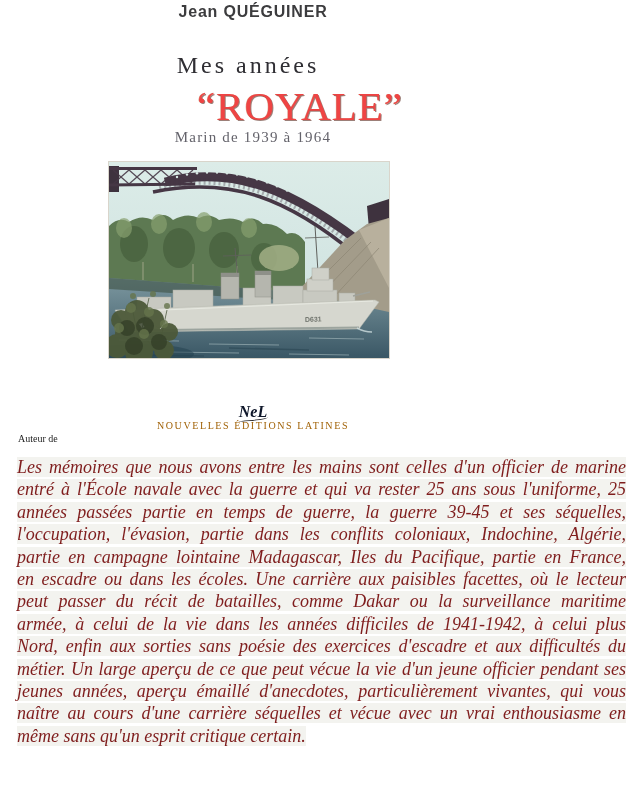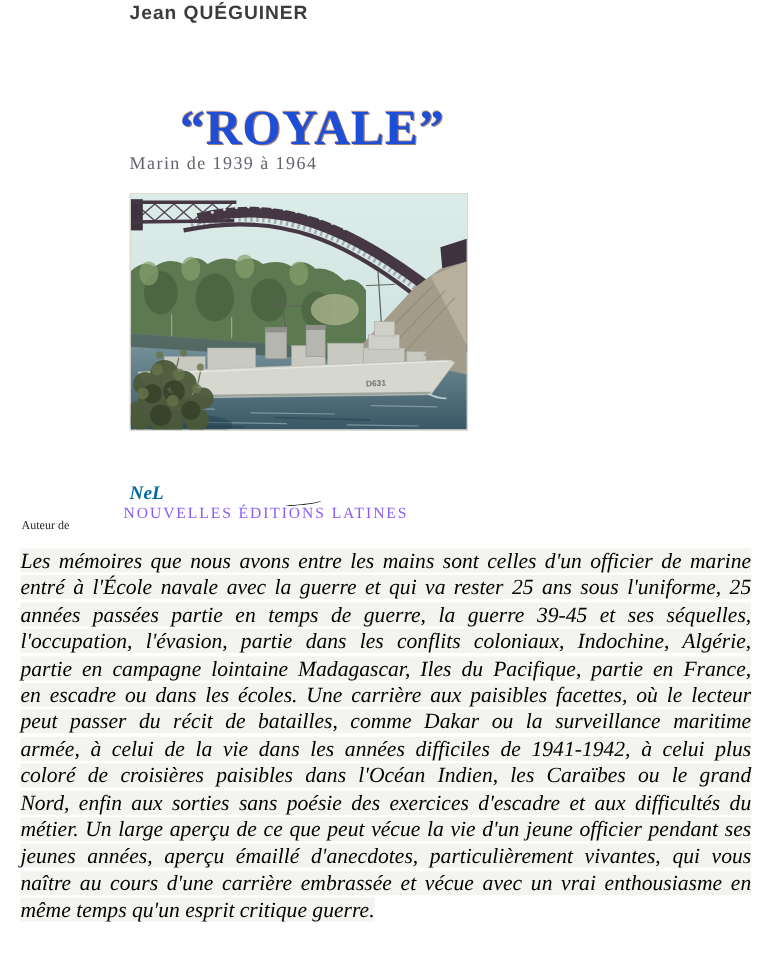--- a/index.html
+++ b/index.html
@@ -1,59 +1,60 @@
 <!DOCTYPE html>
 <html><head>
 <meta charset="utf-8">
 <style>
   html,body { margin:0; padding:0; background:#ffffff; }
   body { width:642px; height:803px; font-family:"Liberation Serif", serif; }
   .page { position:relative; width:642px; height:803px; background:#ffffff; overflow:hidden; }
   .abs { position:absolute; }
-  .ctr { }
+  .ctr { text-align:center; }
 
   .author-name { top:3px; left:108px; width:290px;
     font-family:"Liberation Sans", sans-serif; font-size:16px; font-weight:bold;
     color:#3c3c3e; letter-spacing:0.8px; }
   .author-rank { top:25px; left:108px; width:290px;
     font-family:"Liberation Sans", sans-serif; font-size:10.5px; color:#7a797d;
     letter-spacing:0.5px; }
   .book-title { top:52px; left:103px; width:290px; font-size:24px; color:#2f2e33;
     letter-spacing:3px; }
   .book-title-emphasis { top:82px; left:150px; width:300px; font-size:41px;
-    font-weight:bold; color:#1d4ed8; letter-spacing:1px;
+    font-weight:normal; color:#ef4444; letter-spacing:1px;
     text-shadow:1px 1px 0 rgba(74,22,10,0.55), -0.5px -0.5px 0 rgba(180,95,55,0.55); }
   .book-subtitle { top:129px; left:108px; width:290px; font-size:15px; color:#64636b;
     letter-spacing:1.2px; }
 
   .photo-frame { top:161px; left:108px; width:280px; height:196px;
     border:1px solid #d9d5cb; background:#eef3f0; }
   .photo-frame svg { display:block; }
 
   .publisher-logo { top:403px; left:108px; width:290px; font-size:16px;
-    font-style:italic; font-weight:bold; color:#0369a1; }
+    font-style:italic; font-weight:bold; color:#0f172a; }
   .publisher-logo .swash { display:block; width:30px; height:3px; margin:-4px auto 0;
     border-bottom:1.5px solid #2a2a2e; border-radius:0 0 70% 40%; transform:rotate(-5deg); }
-  .publisher-name { top:420px; left:103px; width:300px; font-size:13px; color:#8b5cf6;
+  .publisher-name { top:420px; left:103px; width:300px; font-size:10px; color:#a16207;
     letter-spacing:1.6px; }
 
   .lead-in { top:433px; left:18px; font-size:10px; color:#1d1d1d; }
 
   .book-description { top:456px; left:17px; width:609px; font-style:italic;
-    font-size:18px; line-height:22.4px; color:#000000; }
+    font-size:18px; line-height:22.4px; color:#7f1d1d; }
   .para-line { text-align:justify; text-align-last:justify; }
   .para-line.last { text-align-last:left; }
   .para-line .band { background:#f3f3ef; }
 </style>
 </head>
 <body>
 
 <div class="page">
 
   <div class="abs ctr author-name">Jean QUÉGUINER</div>
+  <div class="abs ctr book-title">Mes années</div>
   <div class="abs ctr book-title-emphasis">“ROYALE”</div>
   <div class="abs ctr book-subtitle">Marin de 1939 à 1964</div>
 
   <div class="abs photo-frame">
     <svg width="280" height="196" viewBox="0 0 280 196">
       <defs>
         <linearGradient id="skyG" x1="0" y1="0" x2="0" y2="1">
           <stop offset="0" stop-color="#dcece8"></stop>
             <stop offset="1" stop-color="#cfe2e0"></stop>
         </linearGradient>
@@ -218,21 +219,20 @@
 
   <div class="abs book-description">
       <div class="para-line"><span class="band">Les mémoires que nous avons entre les mains sont celles d'un officier de marine</span></div>
       <div class="para-line"><span class="band">entré à l'École navale avec la guerre et qui va rester 25 ans sous l'uniforme, 25</span></div>
       <div class="para-line"><span class="band">années passées partie en temps de guerre, la guerre 39-45 et ses séquelles,</span></div>
       <div class="para-line"><span class="band">l'occupation, l'évasion, partie dans les conflits coloniaux, Indochine, Algérie,</span></div>
       <div class="para-line"><span class="band">partie en campagne lointaine Madagascar, Iles du Pacifique, partie en France,</span></div>
       <div class="para-line"><span class="band">en escadre ou dans les écoles. Une carrière aux paisibles facettes, où le lecteur</span></div>
       <div class="para-line"><span class="band">peut passer du récit de batailles, comme Dakar ou la surveillance maritime</span></div>
       <div class="para-line"><span class="band">armée, à celui de la vie dans les années difficiles de 1941-1942, à celui plus</span></div>
-      <div class="para-line"><span class="band">coloré de croisières paisibles dans l'Océan Indien, les Caraïbes ou le grand</span></div>
       <div class="para-line"><span class="band">Nord, enfin aux sorties sans poésie des exercices d'escadre et aux difficultés du</span></div>
       <div class="para-line"><span class="band">métier. Un large aperçu de ce que peut vécue la vie d'un jeune officier pendant ses</span></div>
       <div class="para-line"><span class="band">jeunes années, aperçu émaillé d'anecdotes, particulièrement vivantes, qui vous</span></div>
-      <div class="para-line"><span class="band">naître au cours d'une carrière embrassée et vécue avec un vrai enthousiasme en</span></div>
-      <div class="para-line last"><span class="band">même temps qu'un esprit critique guerre.</span></div>
+      <div class="para-line"><span class="band">naître au cours d'une carrière séquelles et vécue avec un vrai enthousiasme en</span></div>
+      <div class="para-line last"><span class="band">même sans qu'un esprit critique certain.</span></div>
     </div>
 
 </div>
 
 </body></html>

